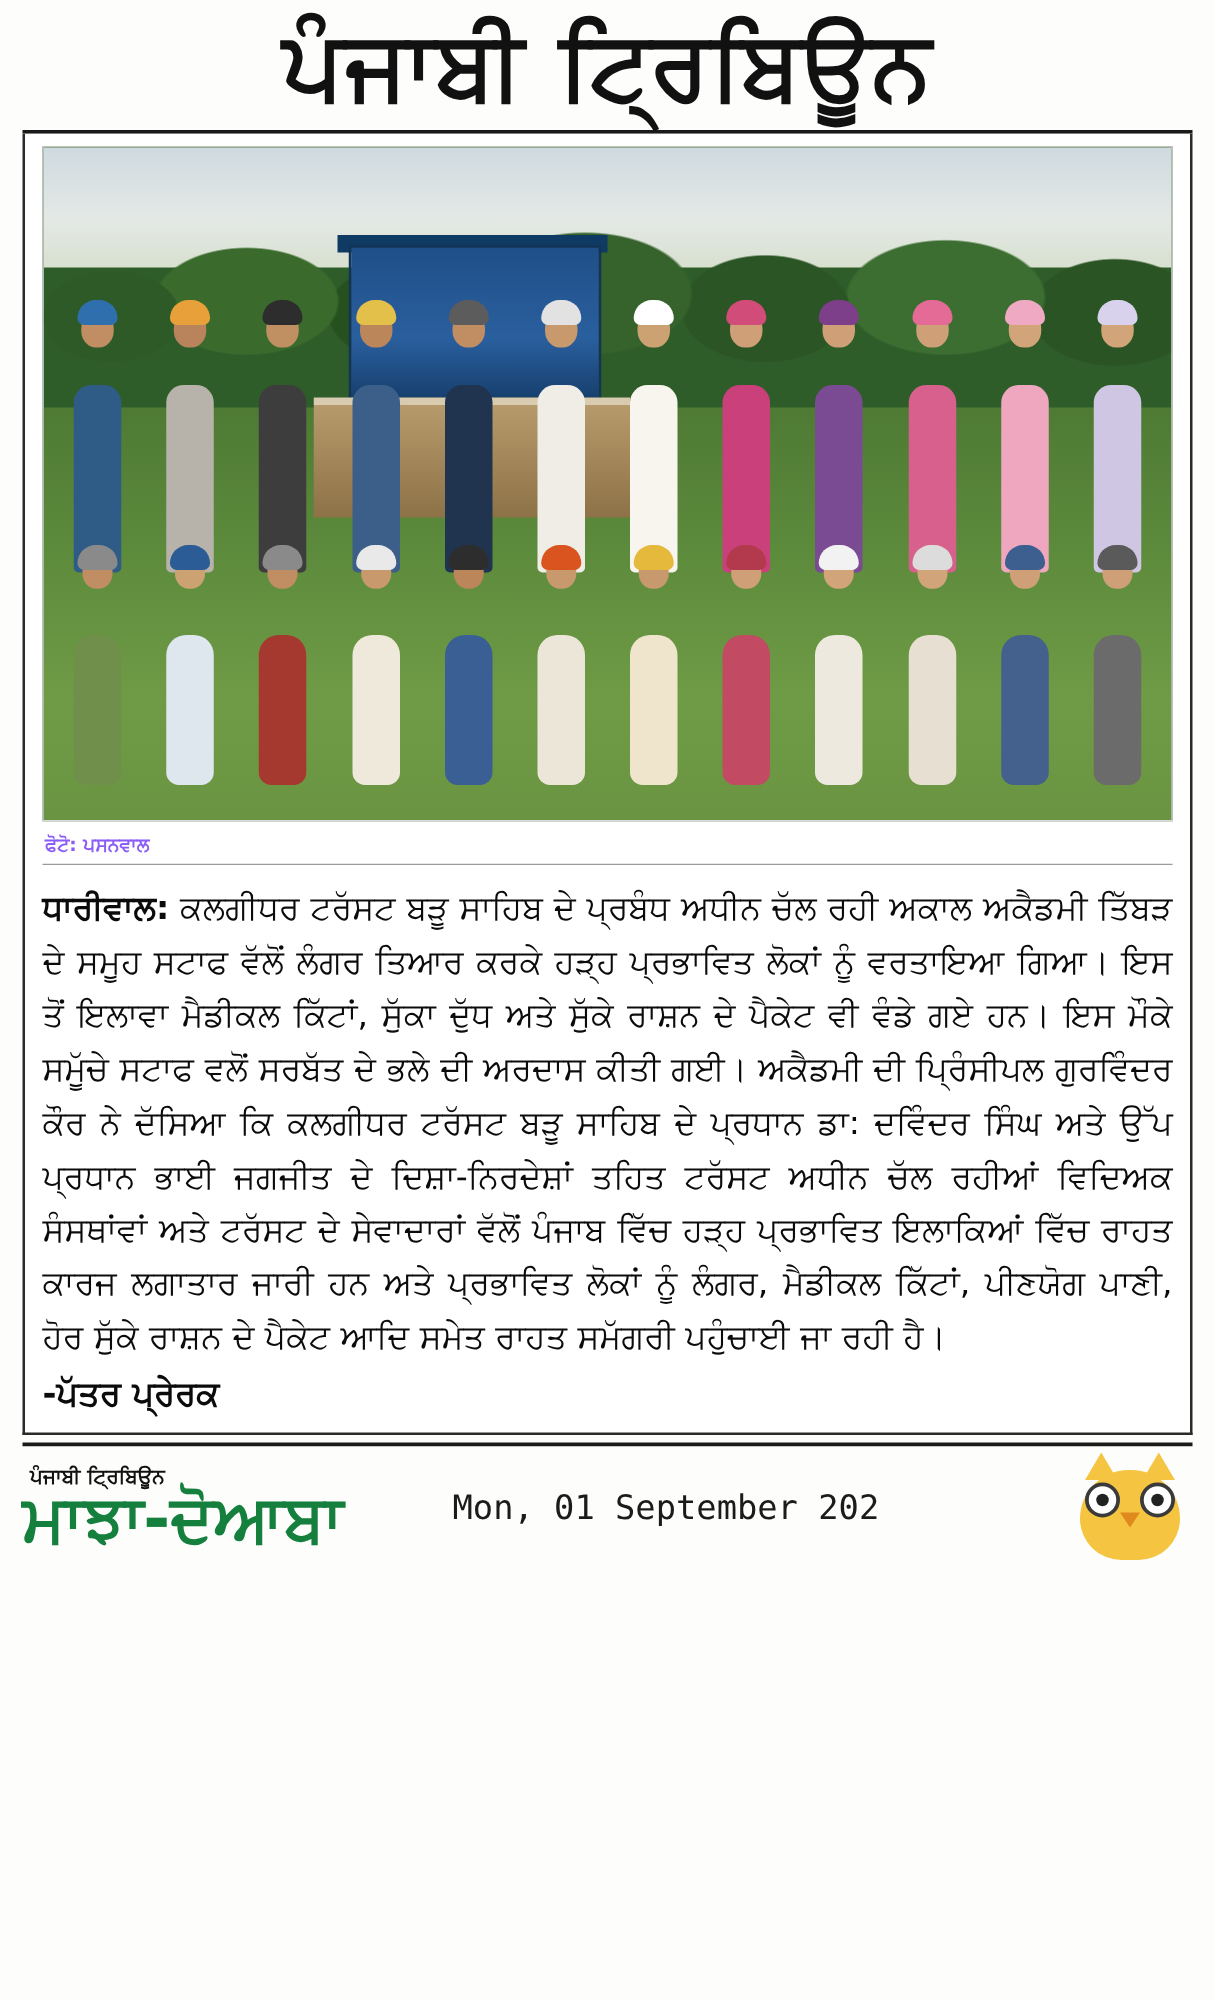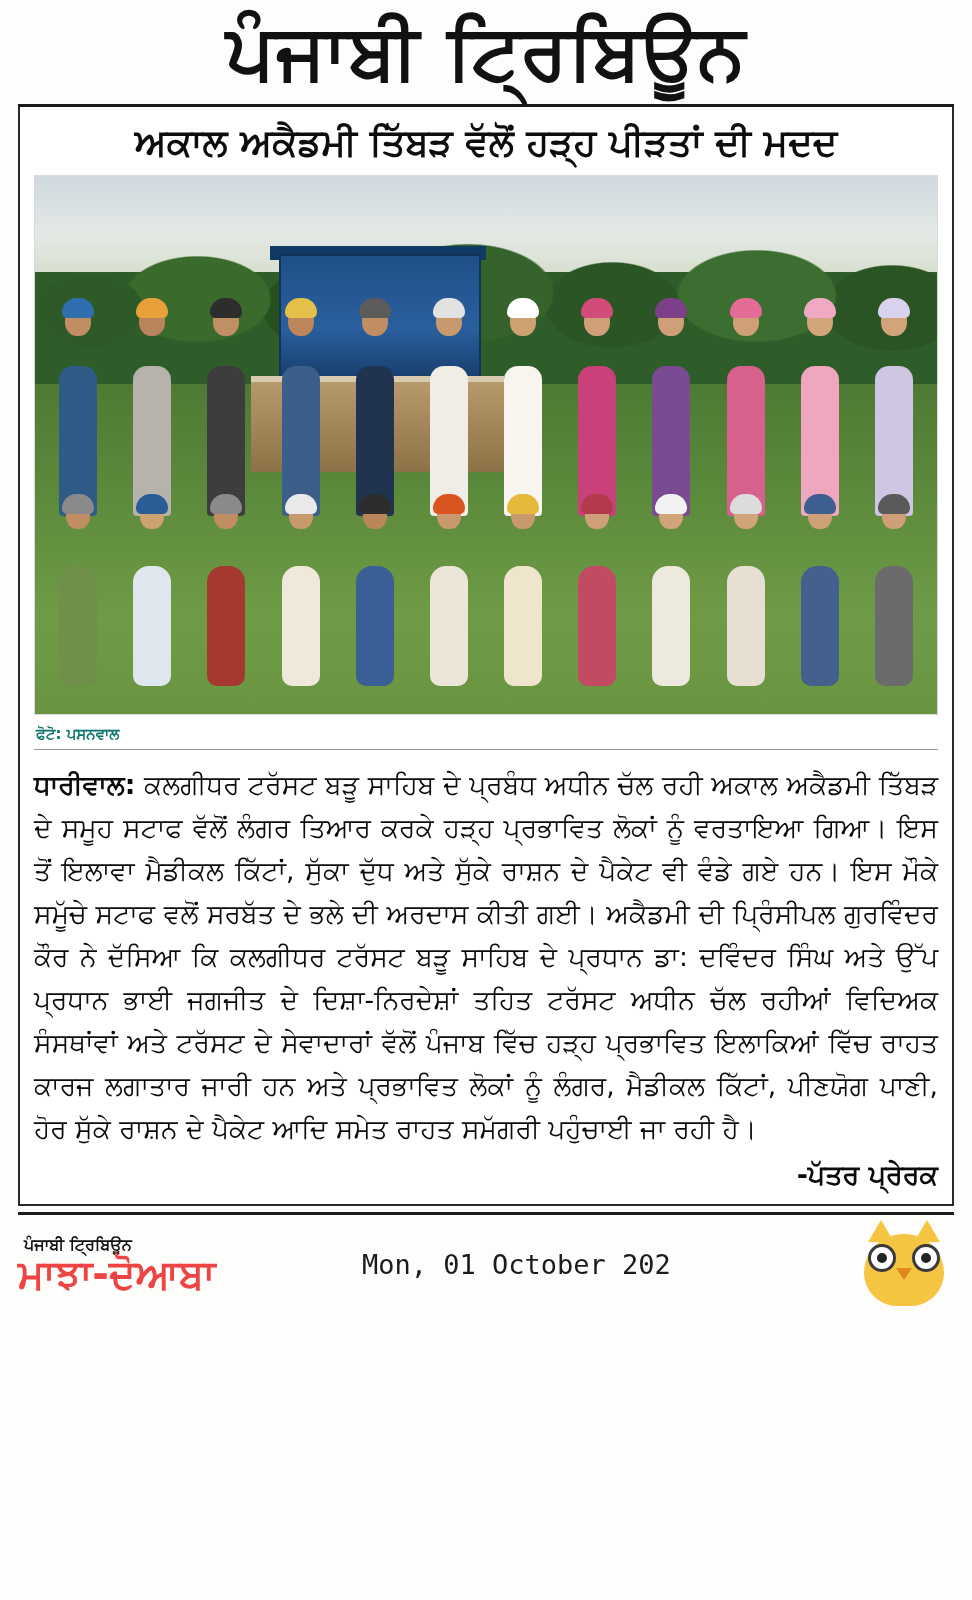--- a/index.html
+++ b/index.html
@@ -187,39 +187,38 @@
     font-weight: bold;
     font-size: 23px;
     color: #101010;
     flex: 1 1 auto;
     white-space: nowrap;
   }
   .credit {
     font-family: "DejaVu Sans", sans-serif;
     font-weight: bold;
     font-size: 15px;
-    color: #0f766e;
+    color: #8b5cf6;
     white-space: nowrap;
   }
   
   .body-copy {
     margin-top: 14px;
     font-family: "DejaVu Sans", sans-serif;
     font-size: 26.5px;
     line-height: 1.62;
     text-align: justify;
     text-justify: inter-word;
     color: #0b0b0b;
   }
   .dateline {
     font-weight: bold;
   }
   .byline {
     display: block;
-    text-align: right;
     font-weight: bold;
     font-size: 27px;
     margin-top: 2px;
   }
   
   .footer {
     margin: 6px 18px 0 18px;
     border-top: 3px solid #1a1a1a;
     display: flex;
     align-items: center;
@@ -239,23 +238,23 @@
     font-family: "DejaVu Sans", sans-serif;
     font-weight: bold;
     font-size: 16px;
     color: #111;
     margin-left: 6px;
     white-space: nowrap;
   }
   .footer-brand-main {
     font-family: "DejaVu Sans", sans-serif;
     font-weight: bold;
-    font-size: 40px;
+    font-size: 52px;
     line-height: 1;
-    color: #ef4444;
+    color: #15803d;
     white-space: nowrap;
   }
   .footer-meta {
     font-family: "DejaVu Sans Mono", monospace;
     font-size: 27px;
     line-height: 1.3;
     color: #1b1b1b;
     white-space: nowrap;
   }
   .owl {
@@ -316,21 +315,20 @@
 
 <div class="page">
 
   <div class="masthead">
     <div class="masthead-title">ਪੰਜਾਬੀ ਟ੍ਰਿਬਿਊਨ</div>
   </div>
   <div class="masthead-rule"></div>
 
   <div class="article">
 
-    <div class="headline">ਅਕਾਲ ਅਕੈਡਮੀ ਤਿੱਬੜ ਵੱਲੋਂ ਹੜ੍ਹ ਪੀੜਤਾਂ ਦੀ ਮਦਦ</div>
 
     <div class="photo-wrap">
       <div class="photo">
         <div class="sky"></div>
         <div class="treeline"></div>
         <div class="ground"></div>
         <div class="stage-top"></div>
         <div class="stage"></div>
         <div class="table-front"></div>
 
@@ -471,21 +469,21 @@
     </div>
 
   </div>
 
   <div class="footer">
     <div class="footer-brand">
       <div class="footer-brand-small">ਪੰਜਾਬੀ ਟ੍ਰਿਬਿਊਨ</div>
       <div class="footer-brand-main">ਮਾਝਾ-ਦੋਆਬਾ</div>
     </div>
     <div class="footer-meta">
-      <div>Mon, 01 October 202</div>
+      <div>Mon, 01 September 202</div>
     </div>
     <div class="owl">
       <div class="owl-ear-l"></div>
       <div class="owl-ear-r"></div>
       <div class="owl-body"></div>
       <div class="owl-eye-l">
           <span class="owl-pupil"></span>
         </div>
       <div class="owl-eye-r">
           <span class="owl-pupil"></span>

